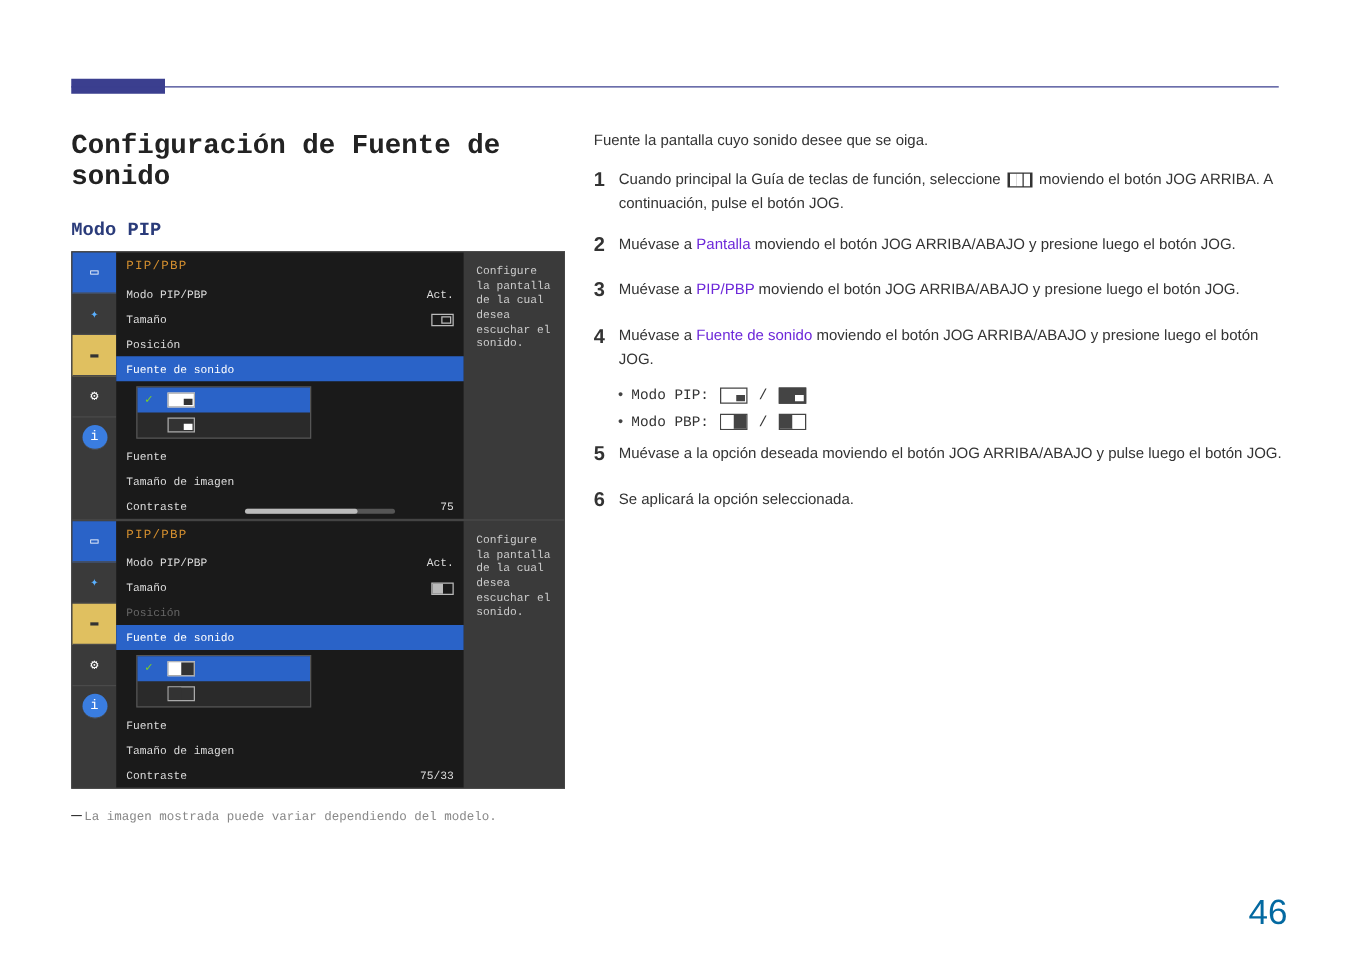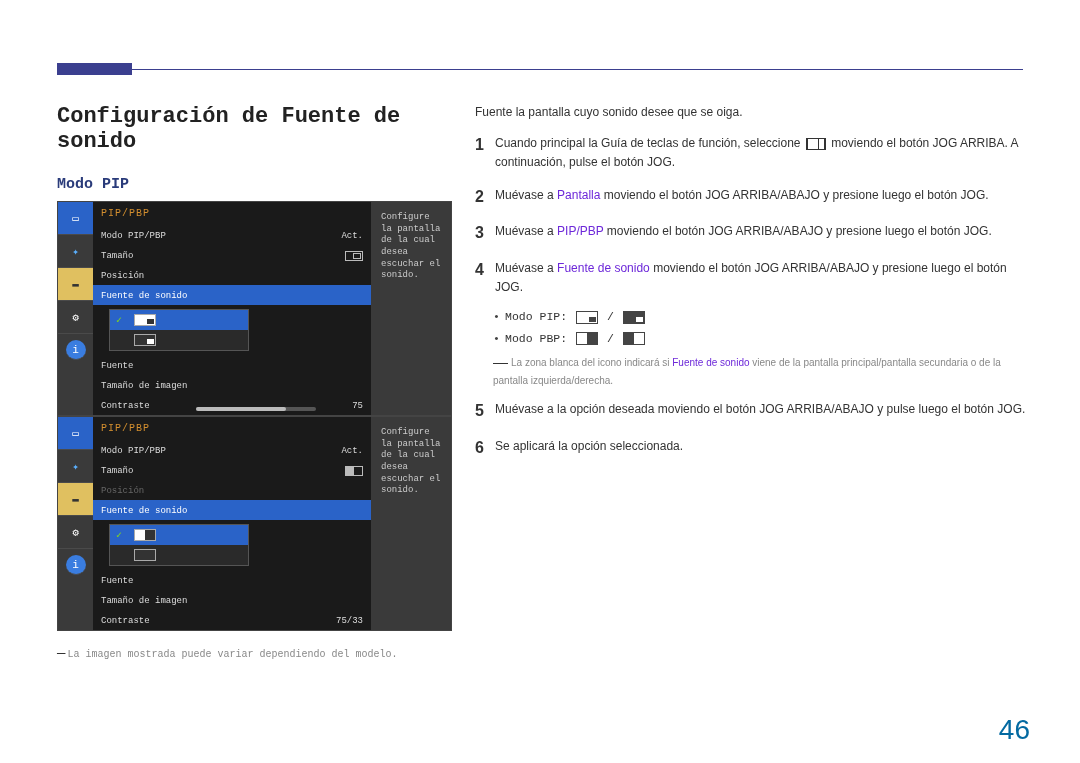--- a/index.html
+++ b/index.html
@@ -201,21 +201,20 @@
   <div class="step">
     <div class="num">4</div>
     <div class="txt"><span>Muévase a </span><span class="bold-orange">Fuente de sonido</span><span> moviendo el botón JOG ARRIBA/ABAJO y presione luego el botón JOG.</span></div>
   </div>
 
   <ul class="bullet-list">
     <li><span>Modo PIP: </span><span class="chip pip-main"></span><span> / </span><span class="chip pip-sub"></span></li>
     <li><span>Modo PBP: </span><span class="chip pbp-l"></span><span> / </span><span class="chip pbp-r"></span></li>
   </ul>
 
-  <div class="sub-note"><span class="dash">―</span><span>La zona blanca del icono indicará si </span><span class="bold-orange">Fuente de sonido</span><span> viene de la pantalla principal/pantalla secundaria o de la pantalla izquierda/derecha.</span></div>
 
   <div class="step">
     <div class="num">5</div>
     <div class="txt">Muévase a la opción deseada moviendo el botón JOG ARRIBA/ABAJO y pulse luego el botón JOG.</div>
   </div>
 
   <div class="step">
     <div class="num">6</div>
     <div class="txt">Se aplicará la opción seleccionada.</div>
   </div>

